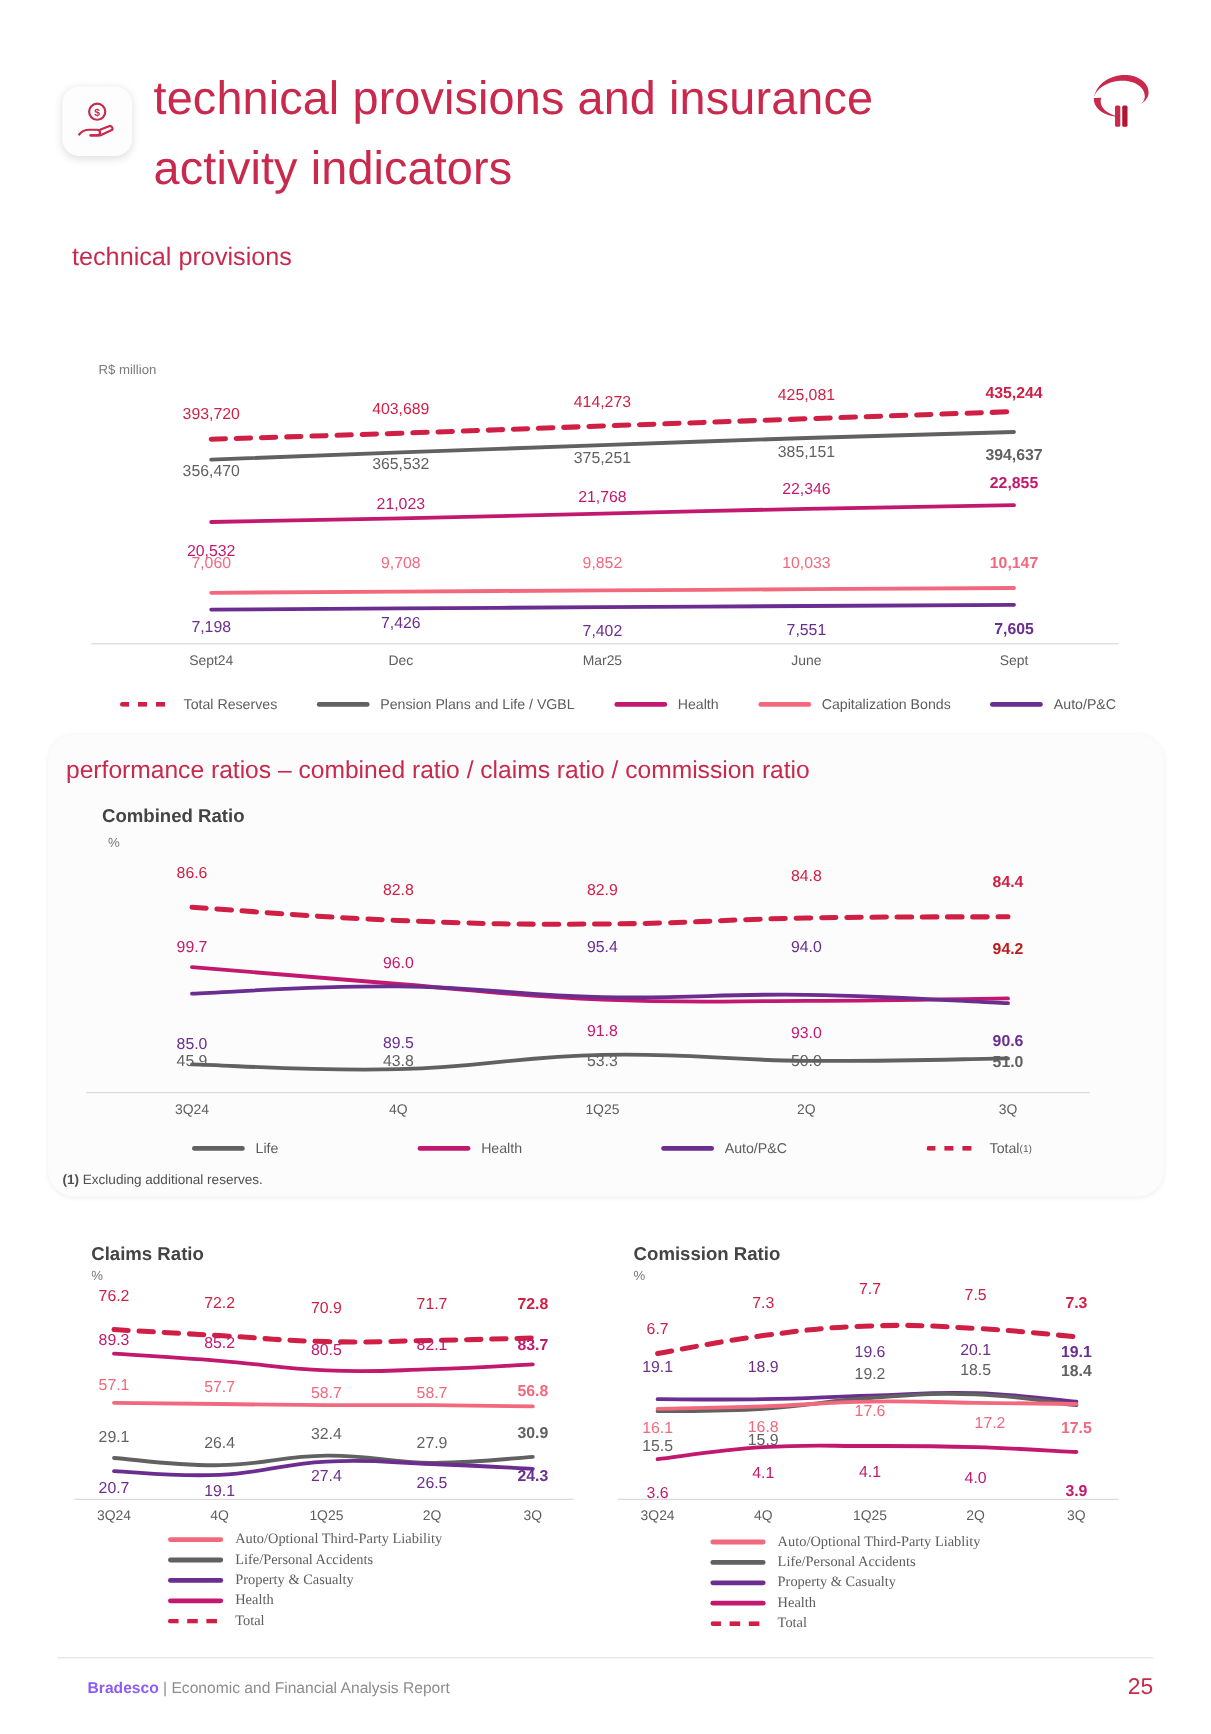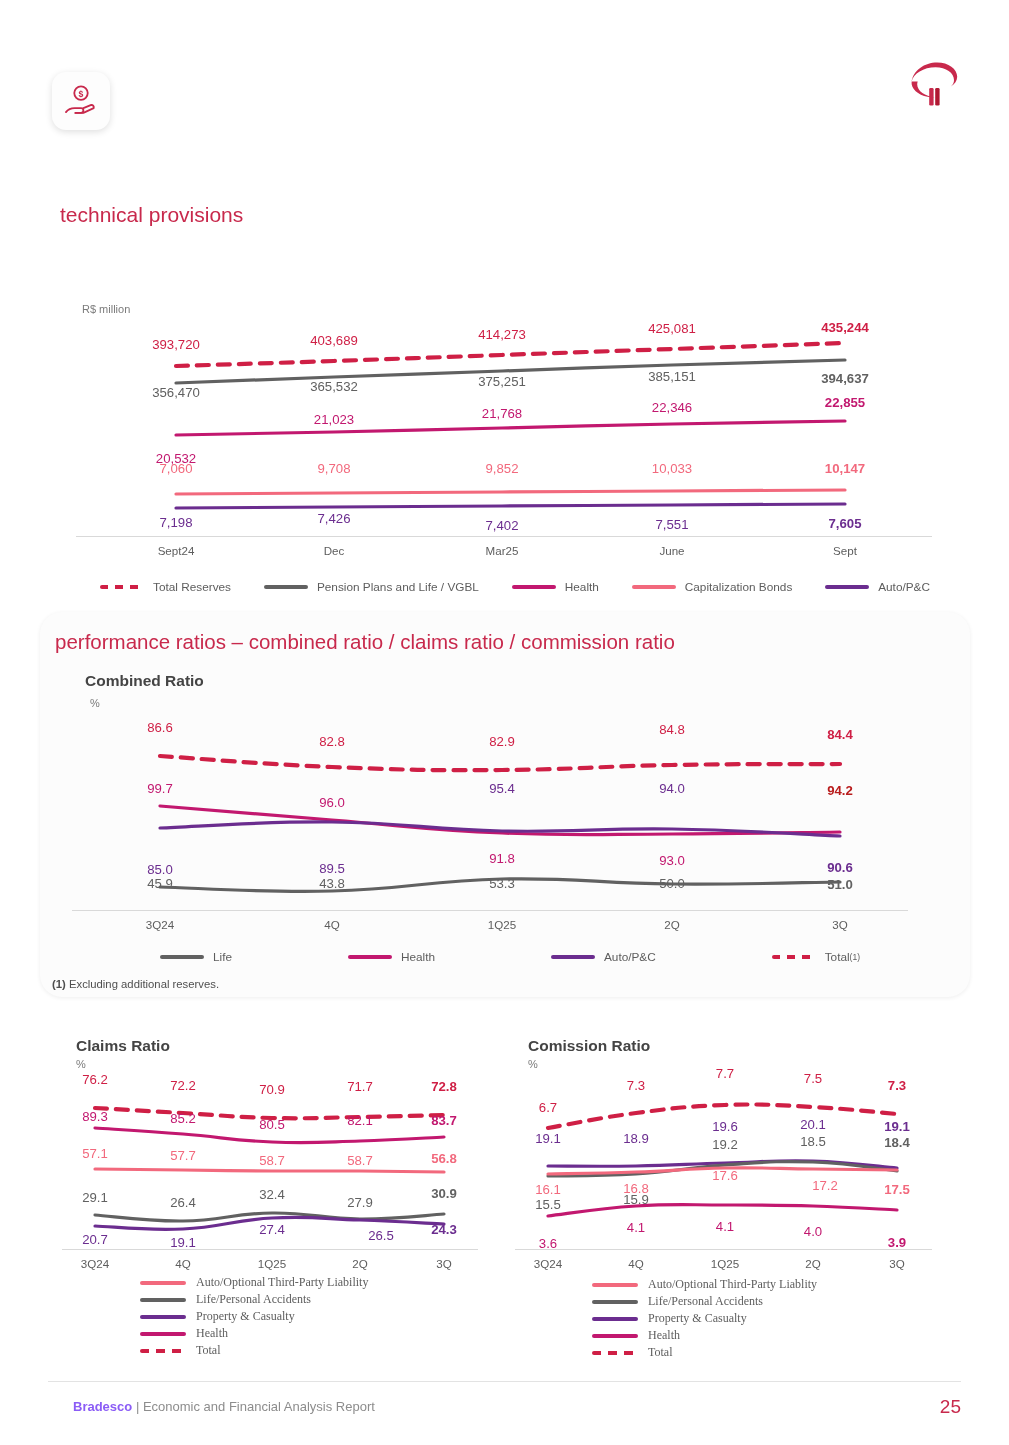--- a/index.html
+++ b/index.html
@@ -112,20 +112,22 @@
     <div class="hdr-icon-box">
       <svg width="38" height="38" viewBox="0 0 48 48" fill="none" stroke="#c8294c" stroke-width="2.3">
         <circle cx="24" cy="14" r="8.5"></circle>
         <text x="24" y="19" font-size="11" fill="#c8294c" stroke="none" text-anchor="middle" font-family="Liberation Sans, sans-serif" font-weight="700">$</text>
         <path d="M5 38c3-4 7-5 11-5h8a3 3 0 0 1 0 6h-7" stroke-linecap="round"></path>
         <path d="M17 39h10l13-6a3 3 0 0 0-3-4l-10 4" stroke-linecap="round" stroke-linejoin="round"></path>
       </svg>
     </div>
 
     <div class="hdr-title">
+      <span>technical provisions and insurance</span>
+      <span class="l2">activity indicators</span>
     </div>
 
     <div class="brand-logo">
       <svg width="80" height="80" viewBox="0 0 100 100">
         <path d="M22 42c2-14 16-24 32-24 14 0 25 8 25 18 0 5-3 9-8 12 3-2 4-5 4-8 0-9-10-16-23-16-15 0-28 8-30 18z" fill="#c8294c"></path>
         <path d="M22 42c-1 9 8 17 20 19 3 .5 6 .7 9 .6-12-1-22-8-22-16 0-1.3.2-2.6.6-3.8z" fill="#c8294c"></path>
         <rect x="44" y="50" width="5.5" height="22" rx="1.6" fill="#c8294c"></rect>
         <rect x="51.5" y="50" width="5.5" height="22" rx="1.6" fill="#b01832"></rect>
       </svg>
     </div>
@@ -290,21 +292,21 @@
       <div class="lbl" style="left: 360px; top: 1153px; color: rgb(242, 105, 125);">58.7</div>
       <div class="lbl b" style="left: 444px; top: 1151px; color: rgb(242, 105, 125);">56.8</div>
       <div class="lbl" style="left: 95px; top: 1190px; color: rgb(97, 97, 97);">29.1</div>
       <div class="lbl" style="left: 183px; top: 1195px; color: rgb(97, 97, 97);">26.4</div>
       <div class="lbl" style="left: 272px; top: 1187px; color: rgb(97, 97, 97);">32.4</div>
       <div class="lbl" style="left: 360px; top: 1195px; color: rgb(97, 97, 97);">27.9</div>
       <div class="lbl b" style="left: 444px; top: 1186px; color: rgb(97, 97, 97);">30.9</div>
       <div class="lbl" style="left: 95px; top: 1232px; color: rgb(107, 45, 143);">20.7</div>
       <div class="lbl" style="left: 183px; top: 1235px; color: rgb(107, 45, 143);">19.1</div>
       <div class="lbl" style="left: 272px; top: 1222px; color: rgb(107, 45, 143);">27.4</div>
-      <div class="lbl" style="left: 360px; top: 1228px; color: rgb(107, 45, 143); margin-left: 21px;">26.5</div>
+      <div class="lbl" style="left: 360px; top: 1228px; color: rgb(107, 45, 143);">26.5</div>
       <div class="lbl b" style="left: 444px; top: 1222px; color: rgb(107, 45, 143);">24.3</div>
       <div class="xlab" style="left: 95px; top: 1257px;">3Q24</div>
       <div class="xlab" style="left: 183px; top: 1257px;">4Q</div>
       <div class="xlab" style="left: 272px; top: 1257px;">1Q25</div>
       <div class="xlab" style="left: 360px; top: 1257px;">2Q</div>
       <div class="xlab" style="left: 444px; top: 1257px;">3Q</div>
     </div>
   <div class="vlegend" id="legend3" style="left:140px; top:1274px;">
       <div class="row">
         <span class="swatch" style="color: rgb(242, 105, 125); background: rgb(242, 105, 125);"></span>

